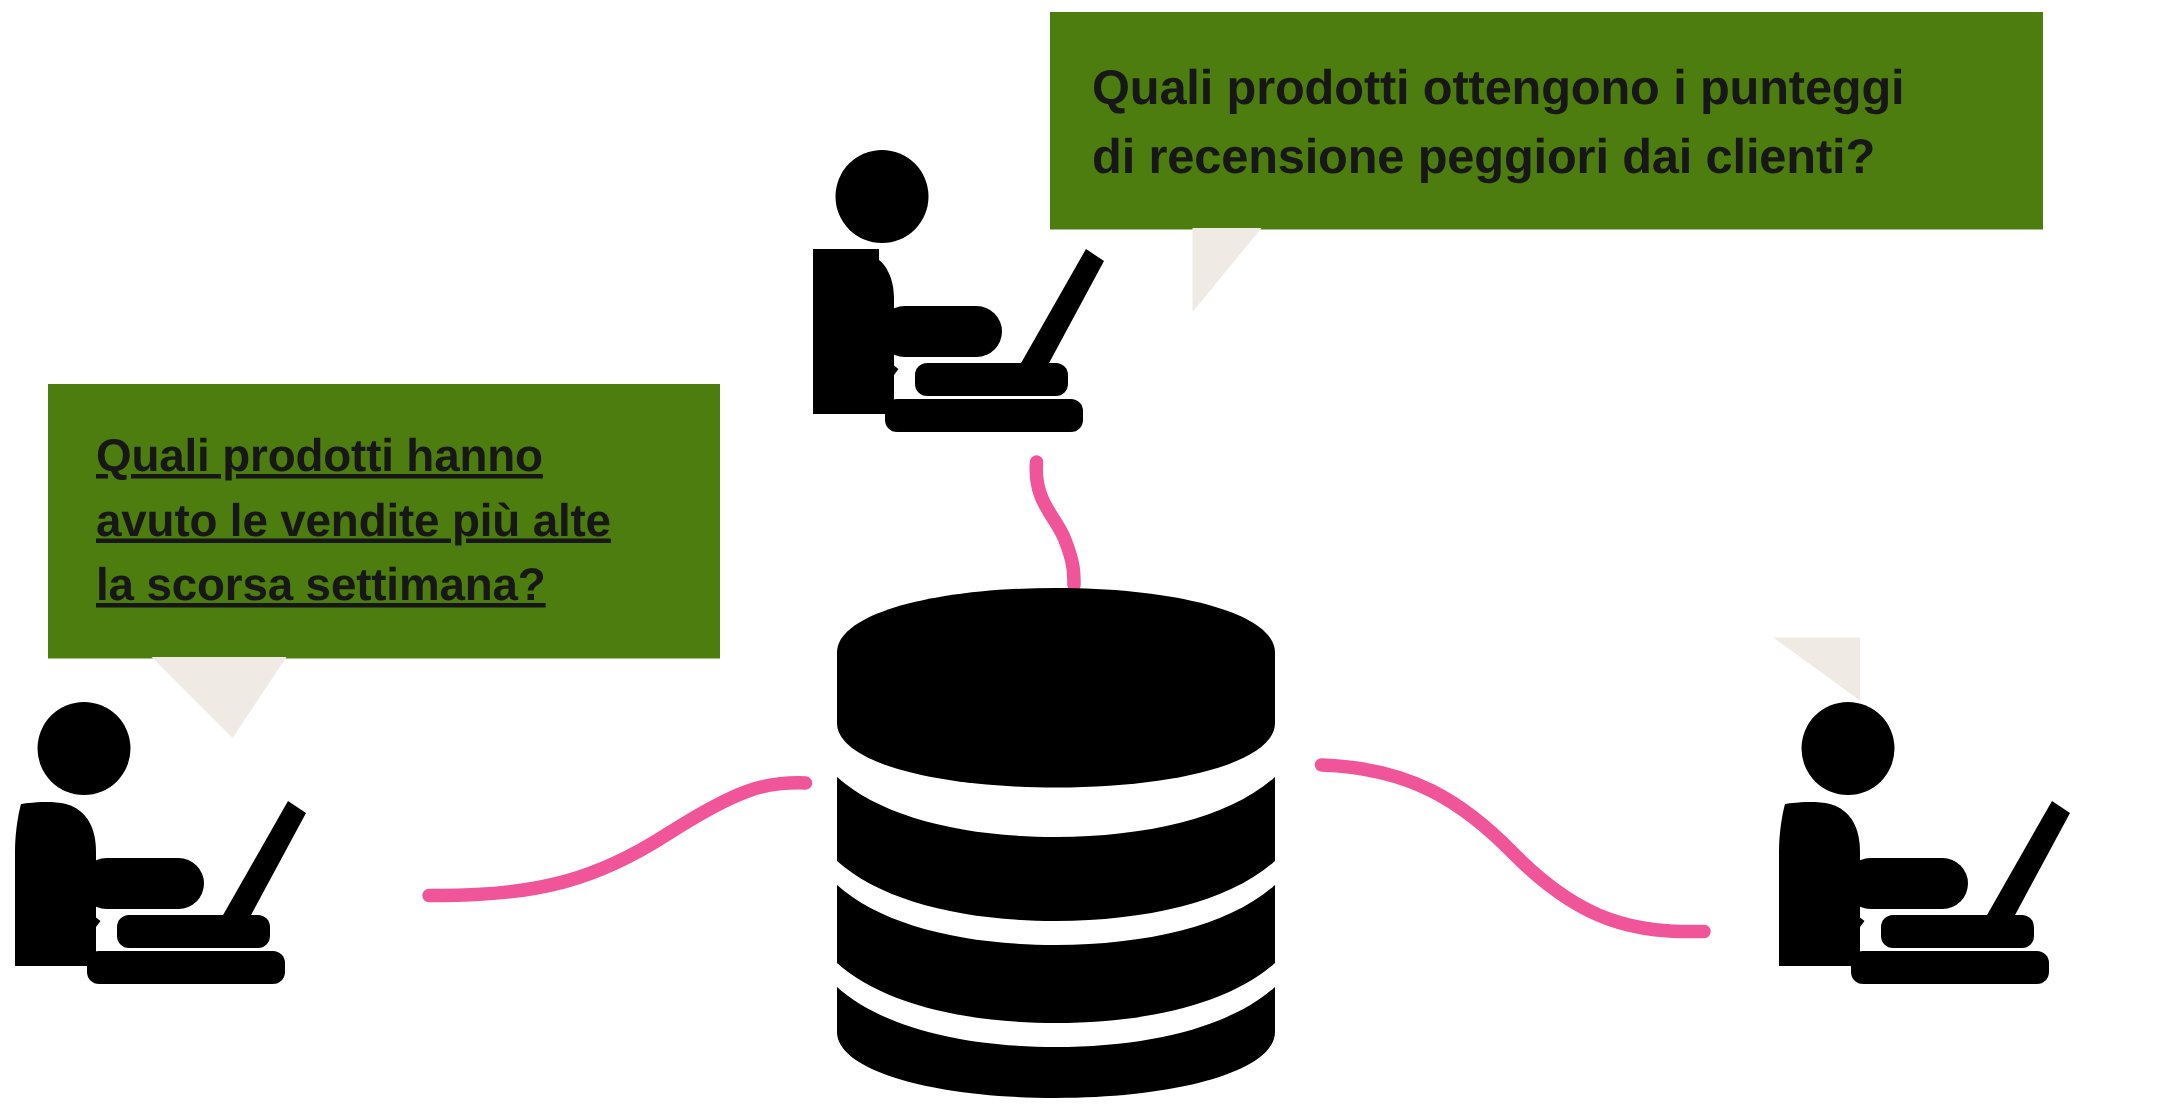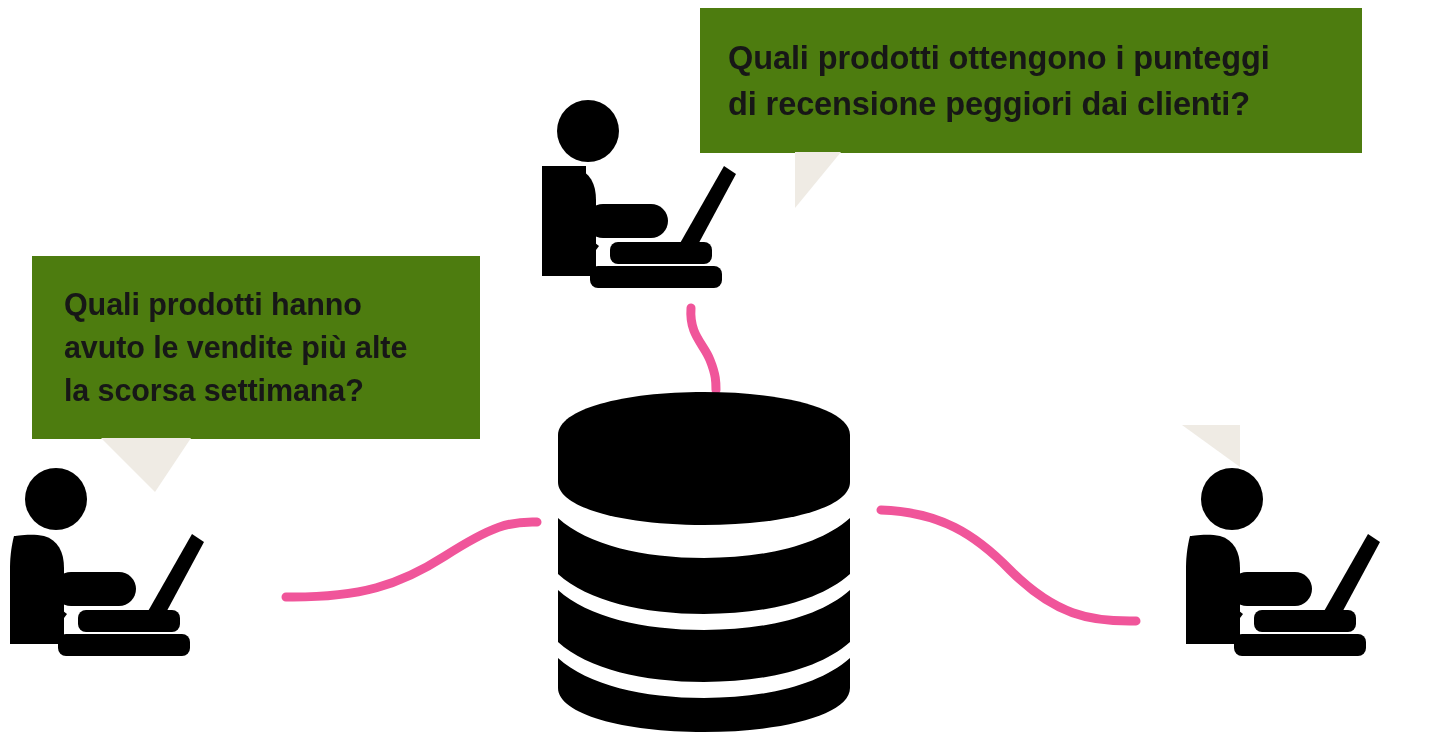--- a/index.html
+++ b/index.html
@@ -66,20 +66,21 @@
   #bubble-left {
     left: 32px;
     top: 256px;
     width: 448px;
     height: 183px;
     padding: 0 18px 0 32px;
   }
   #bubble-left .txt {
     font-size: 30.5px;
     line-height: 43px;
+    text-decoration: underline;
   }
   #tail-left {
     left: 101px;
     top: 438px;
     border-width: 54px 36px 0 54px;
     border-color: #efebe4 transparent transparent transparent;
   }
 
   
   #bubble-right {

